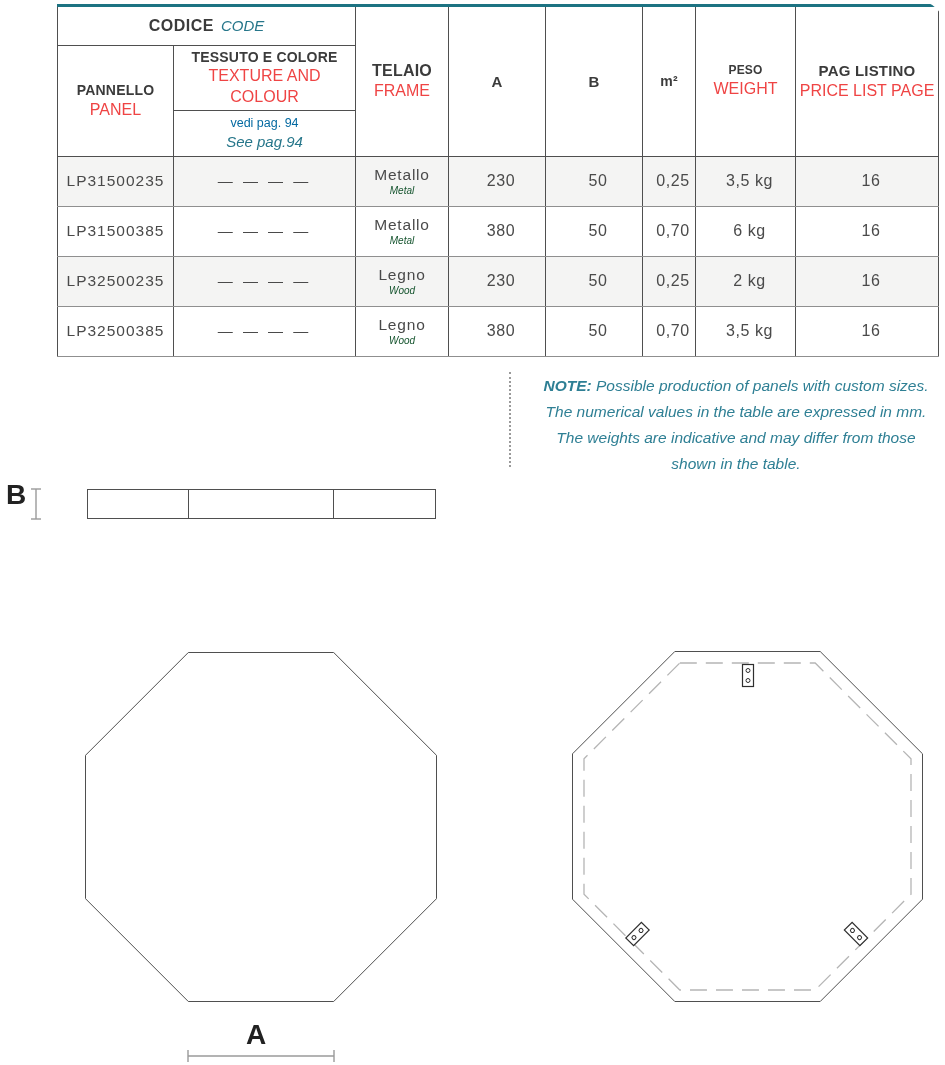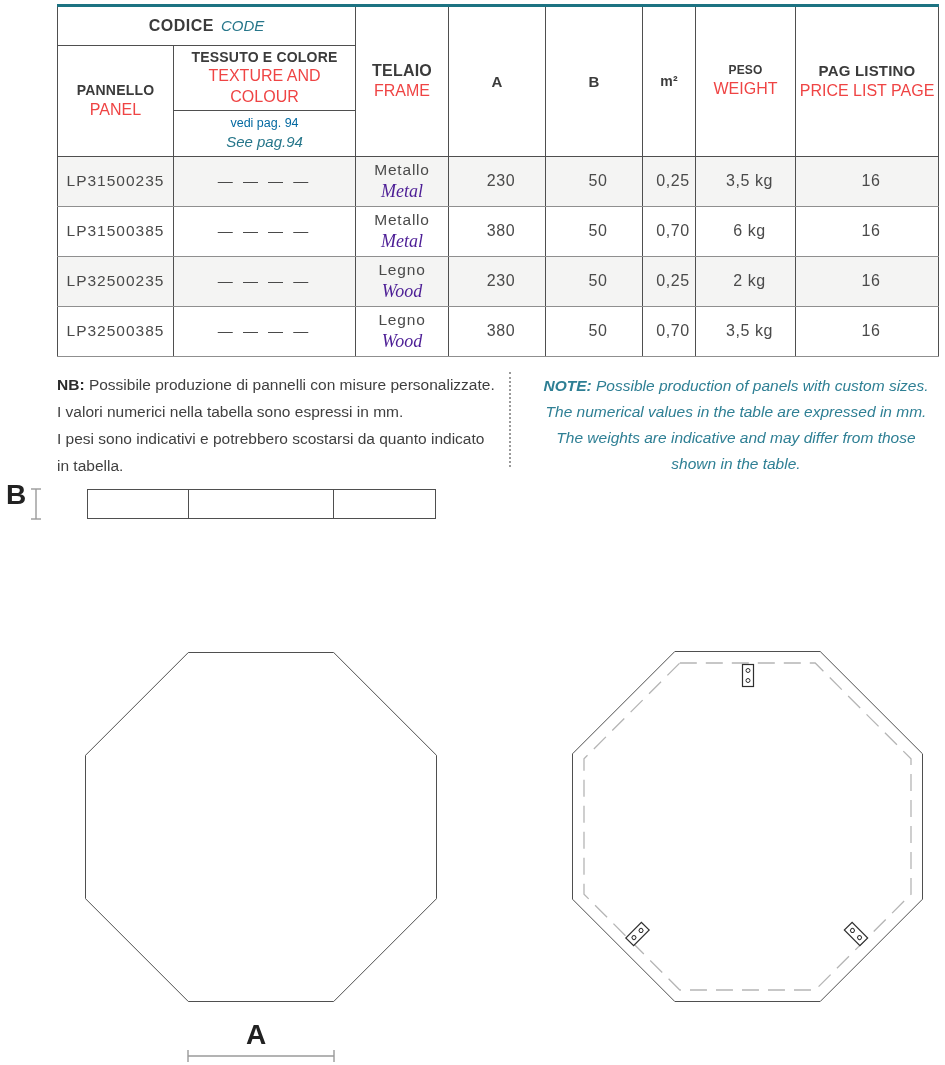--- a/index.html
+++ b/index.html
@@ -1,17 +1,17 @@
 <!DOCTYPE html>
 <html><head>
 <meta charset="utf-8">
 <style>
   * { box-sizing: border-box; margin: 0; padding: 0; }
   body { background: #ffffff; font-family: "Liberation Sans", sans-serif; }
-  .sheet { position: relative; width: 945px; height: 1065px; background: #fff; overflow: hidden; }
+  .sheet { position: relative; width: 945px; height: 1065px; background: #fff; overflow: hidden; border-radius: 29px; }
 
   
   table.spec {
     position: absolute; left: 57px; top: 4px; width: 881px;
     border-collapse: collapse; table-layout: fixed; background: #fff;
     border-top: 3px solid #1d7382;
   }
   table.spec th, table.spec td {
     border: 1px solid #4f4f4f; text-align: center; vertical-align: middle;
     padding: 2px; background: #fff; font-weight: normal;
@@ -23,21 +23,21 @@
   .h1t { font-style: italic; font-size: 15px; color: #26768a; margin-left: 7px; }
   .h2b { display: block; font-weight: bold; font-size: 14px; color: #3b3b3b; line-height: 1.3; letter-spacing: .2px; }
   .h2t { display: block; font-size: 16px; color: #ef4444; line-height: 1.3; }
   .hs  { display: block; font-size: 12.5px; color: #0369a1; line-height: 1.35; }
   .hst { display: block; font-size: 15px; color: #26768a; font-style: italic; line-height: 1.35; }
 
   .val   { font-size: 16px; color: #4a4a4a; letter-spacing: .6px; margin-left: 8px; }
   .code  { font-size: 15.5px; color: #4a4a4a; letter-spacing: 1px; }
   .dash  { font-size: 15px; color: #4a4a4a; letter-spacing: 3px; }
   .fr-it { display: block; font-size: 15.5px; color: #4a4a4a; line-height: 1.25; letter-spacing: .8px; }
-  .fr-en { display: block; font-size: 18px; color: #4c1d95; font-style: italic; line-height: 1.25; font-family: Liberation Serif, serif; }
+  .fr-en { display: block; font-size: 10px; color: #14532d; font-style: italic; line-height: 1.25; }
 
   
   .note-it { position: absolute; left: 57px; top: 371px; width: 458px;
     font-size: 15.5px; color: #3f3f3f; line-height: 27px; }
   .note-it b { color: #2b2b2b; }
   .note-en { position: absolute; left: 527px; top: 373px; width: 418px;
     font-size: 15.5px; font-style: italic; color: #2e7f94; line-height: 26px; text-align: center; }
   .pre { white-space: pre-line; }
   .notes-divider { position: absolute; left: 509px; top: 372px; height: 95px; width: 0;
     border-left: 2px dotted #9a9a9a; }
@@ -165,27 +165,20 @@
       </td>
       <td><span class="val">380</span></td>
       <td><span class="val">50</span></td>
       <td><span class="val">0,70</span></td>
       <td><span class="val">3,5 kg</span></td>
       <td><span class="val">16</span></td>
     </tr>
   </tbody>
     </table>
 
-  <div class="note-it">
-    <b>NB:</b>
-    <span class="pre">Possibile produzione di pannelli con misure personalizzate.
-I valori numerici nella tabella sono espressi in mm.
-I pesi sono indicativi e potrebbero scostarsi da quanto indicato
-in tabella.</span>
-  </div>
   <div class="notes-divider"></div>
   <div class="note-en">
     <b>NOTE:</b>
     <span class="pre">Possible production of panels with custom sizes.
 The numerical values in the table are expressed in mm.
 The weights are indicative and may differ from those
 shown in the table.</span>
   </div>
 
   <div class="b-label">B</div>

